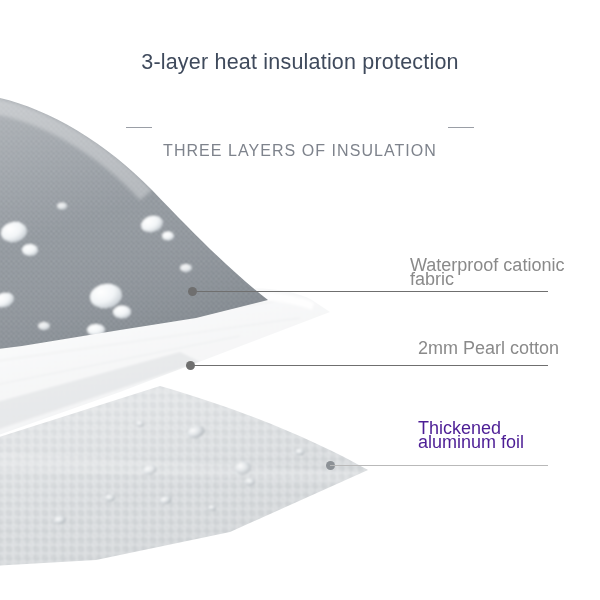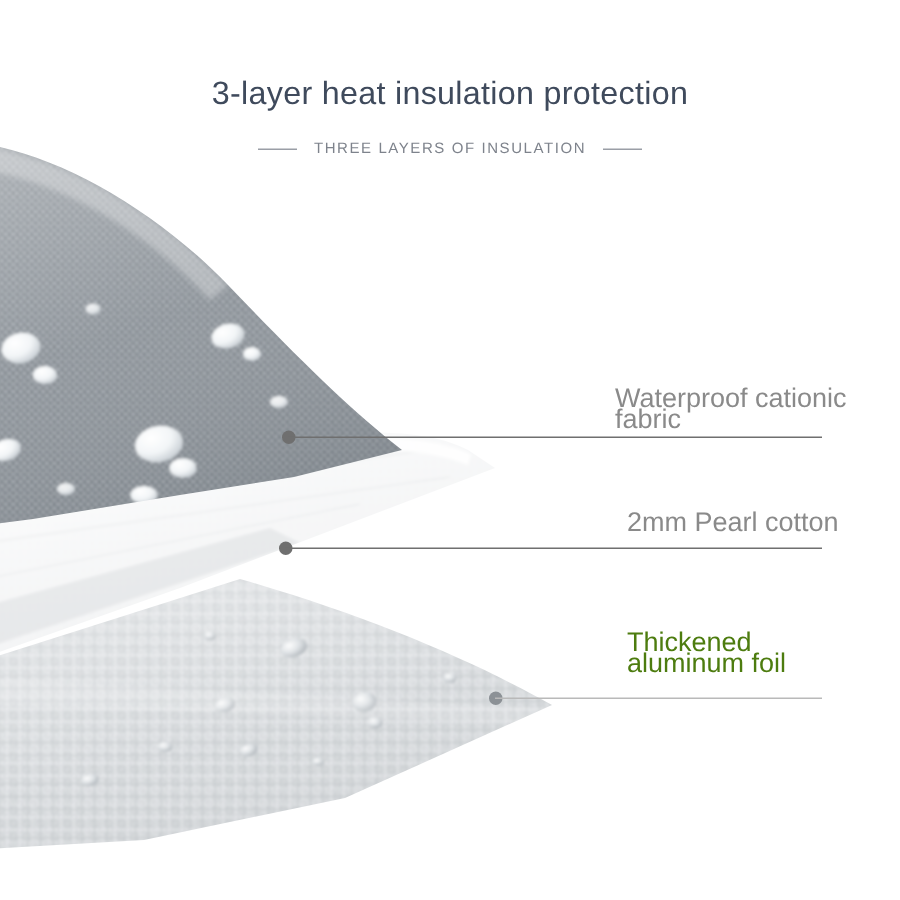--- a/index.html
+++ b/index.html
@@ -42,24 +42,25 @@
     align-items: center;
     justify-content: center;
     gap: 11px;
   }
   .sub-dash {
     width: 26px;
     height: 1px;
     background: #9a9ea6;
   }
   .subtitle {
-    font-size: 10px;
+    font-size: 16px;
     letter-spacing: 1.05px;
     color: #7e838c;
     white-space: nowrap;
+    margin-top: 48px;
   }
 
   
   .art {
     position: absolute;
     left: 0;
     top: 0;
     width: 600px;
     height: 600px;
   }
@@ -80,21 +81,21 @@
     background: #6f6f6f;
   }
 
   .callout-label {
     position: absolute;
     font-size: 18px;
     color: #8a8a8a;
     line-height: 14px;
     white-space: pre-line;
   }
-  .callout-label.faint { color: #4d7c0f; }
+  .callout-label.faint { color: #4c1d95; }
 </style>
 </head>
 <body>
 
 <div id="stage">
 
   <svg class="art" viewBox="0 0 600 600" preserveAspectRatio="none">
     <defs>
 
       <pattern id="weave" width="5" height="5" patternUnits="userSpaceOnUse">

